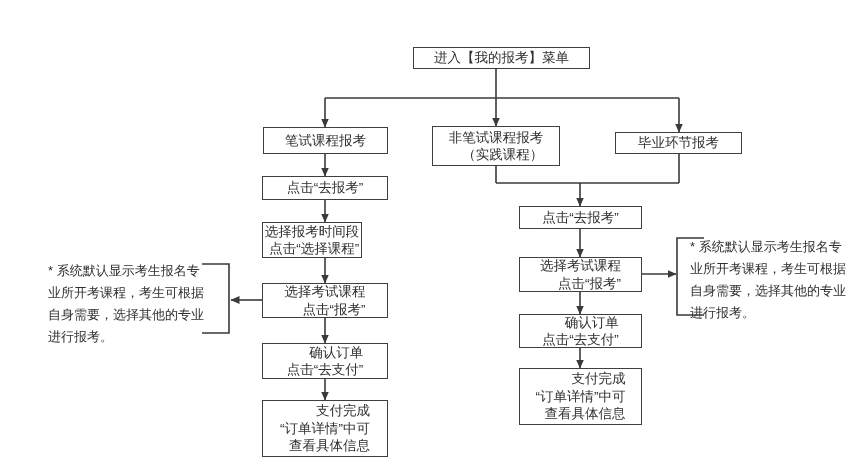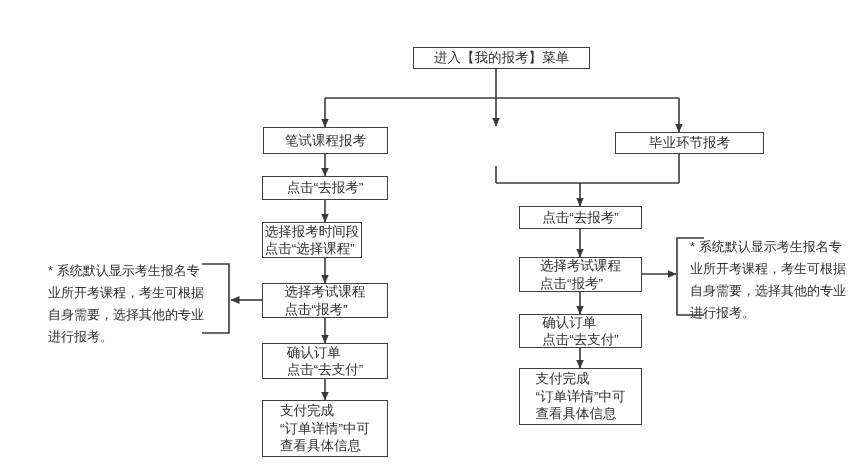--- a/index.html
+++ b/index.html
@@ -18,39 +18,39 @@
     width: 856px; height: 468px;
   }
   .node {
     position: absolute;
     box-sizing: border-box;
     border: 1.5px solid #3f3f3f;
     background: #ffffff;
     display: flex;
     align-items: center;
     justify-content: center;
-    text-align: left;
+    text-align: right;
     white-space: pre-line;
     font-size: 13.5px;
     line-height: 17.5px;
     color: #2f2f2f;
   }
   .note {
     position: absolute;
     white-space: pre-line;
     font-size: 13px;
     line-height: 22px;
     text-align: left;
     color: #2f2f2f;
   }
   
   .n-root     { left: 413px; top: 47px;  width: 177px; height: 22px; }
   .n-branch1  { left: 263px; top: 127px; width: 125px; height: 27px; }
   .n-branch2  { left: 432px; top: 126px; width: 128px; height: 40px; }
-  .n-branch3  { left: 615px; top: 132px; width: 149px; height: 22px; }
+  .n-branch3  { left: 615px; top: 132px; width: 127px; height: 22px; }
   .n-l1 { left: 262px; top: 176px; width: 126px; height: 24px; }
   .n-l2 { left: 262px; top: 222px; width: 100px; height: 36px; }
   .n-l3 { left: 262px; top: 283px; width: 126px; height: 35px; }
   .n-l4 { left: 262px; top: 343px; width: 126px; height: 36px; }
   .n-l5 { left: 262px; top: 400px; width: 126px; height: 57px; }
   .n-r1 { left: 519px; top: 206px; width: 123px; height: 23px; }
   .n-r2 { left: 519px; top: 257px; width: 123px; height: 35px; }
   .n-r3 { left: 519px; top: 314px; width: 123px; height: 34px; }
   .n-r4 { left: 519px; top: 368px; width: 123px; height: 57px; }
   .note-left  { left: 48px;  top: 260px; width: 172px; }
@@ -95,20 +95,22 @@
       <path d="M642,274 H676" marker-end="url(#arrow)"></path>
 
       <path d="M202,264 H229 V333 H202"></path>
       <path d="M704,238 H677 V315 H704"></path>
     </g>
   </svg>
 
   <div class="node n-root">进入【我的报考】菜单</div>
 
   <div class="node n-branch1">笔试课程报考</div>
+  <div class="node n-branch2">非笔试课程报考
+（实践课程）</div>
   <div class="node n-branch3">毕业环节报考</div>
 
   <div class="node n-l1">点击“去报考”</div>
   <div class="node n-l2">选择报考时间段
 点击“选择课程”</div>
   <div class="node n-l3">选择考试课程
 点击“报考”</div>
   <div class="node n-l4">确认订单
 点击“去支付”</div>
   <div class="node n-l5">支付完成

